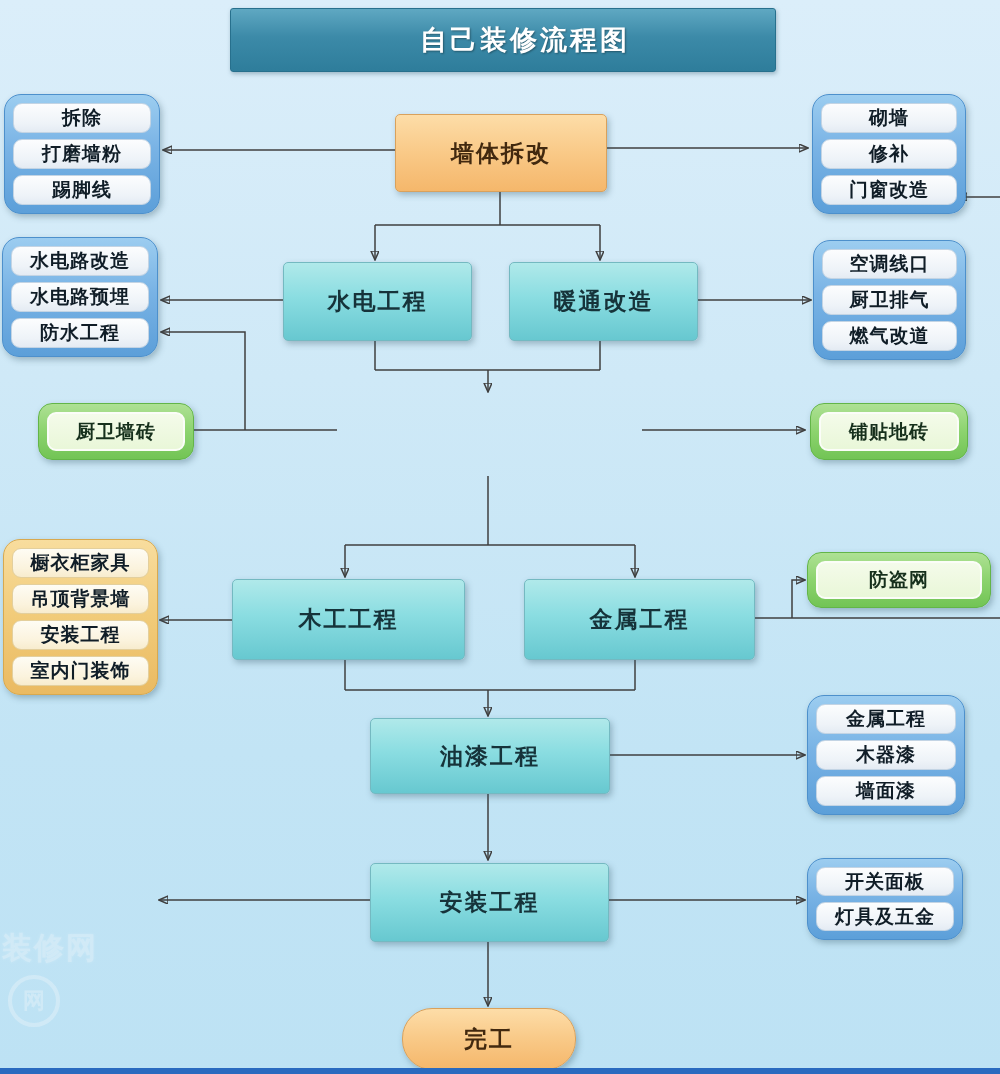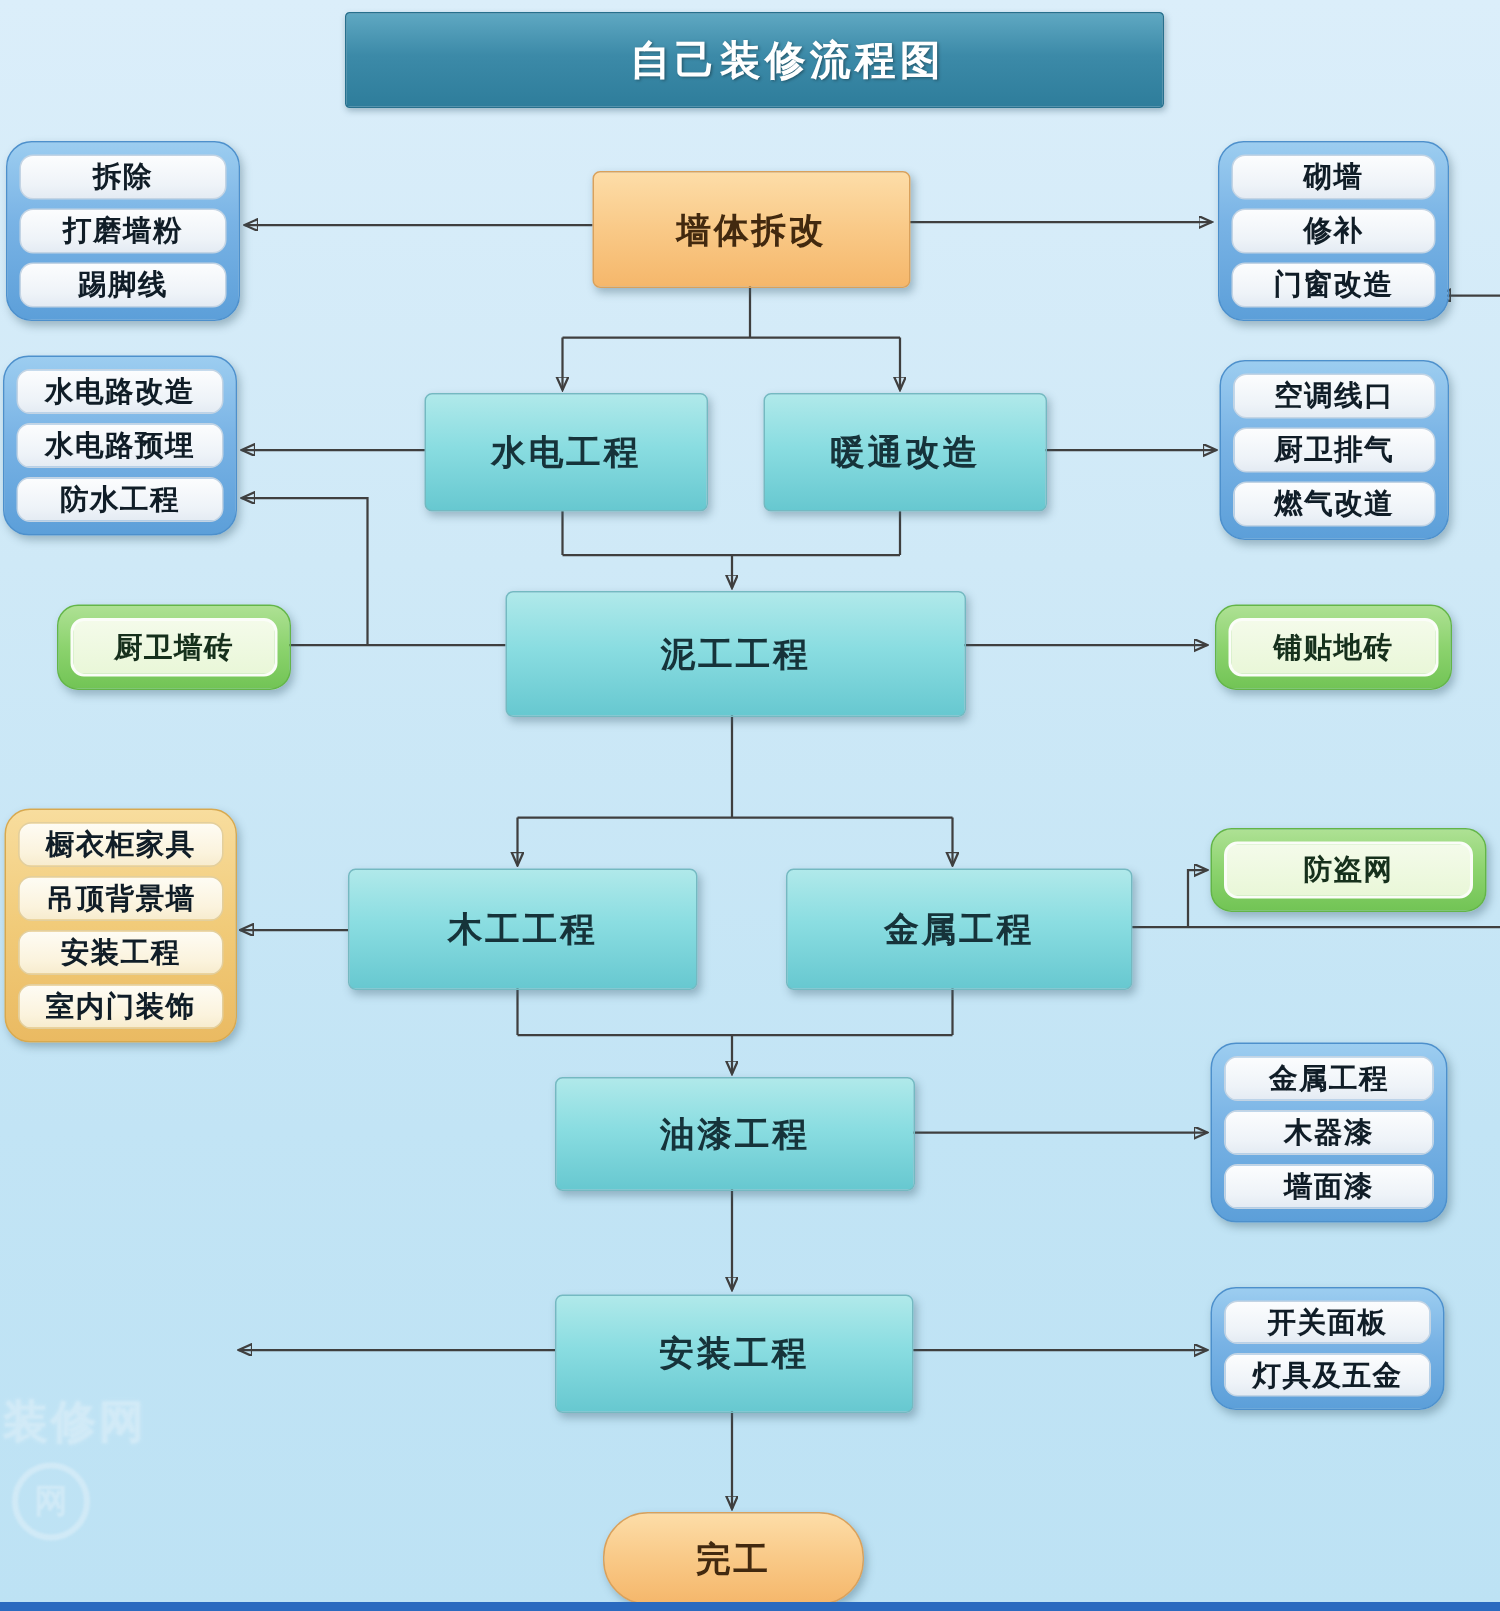--- a/index.html
+++ b/index.html
@@ -125,21 +125,20 @@
     <path d="M607 900 H805" marker-end="url(#ah)"></path>
 
     <path d="M488 940 V1006" marker-end="url(#ah)"></path>
   </svg>
 
   <div class="title">自己装修流程图</div>
 
   <div class="node orange" style="left:395px;top:114px;width:210px;height:76px;">墙体拆改</div>
   <div class="node teal" style="left:283px;top:262px;width:187px;height:77px;">水电工程</div>
   <div class="node teal" style="left:509px;top:262px;width:187px;height:77px;">暖通改造</div>
-  <div class="node teal" style="left:337px;top:394px;width:305px;height:82px;">泥工工程</div>
   <div class="node teal" style="left:232px;top:579px;width:231px;height:79px;">木工工程</div>
   <div class="node teal" style="left:524px;top:579px;width:229px;height:79px;">金属工程</div>
   <div class="node teal" style="left:370px;top:718px;width:238px;height:74px;">油漆工程</div>
   <div class="node teal" style="left:370px;top:863px;width:237px;height:77px;">安装工程</div>
   <div class="node orange pill" style="left:402px;top:1008px;width:172px;height:60px;">完工</div>
 
   <div class="group blue" style="left:4px;top:94px;width:156px;height:120px;">
     <div class="g-item">拆除</div>
     <div class="g-item">打磨墙粉</div>
     <div class="g-item">踢脚线</div>

